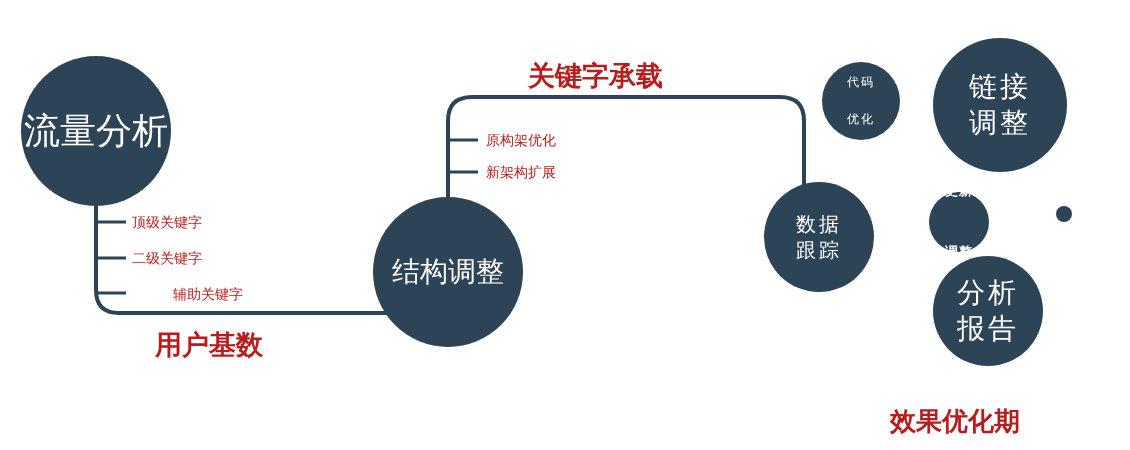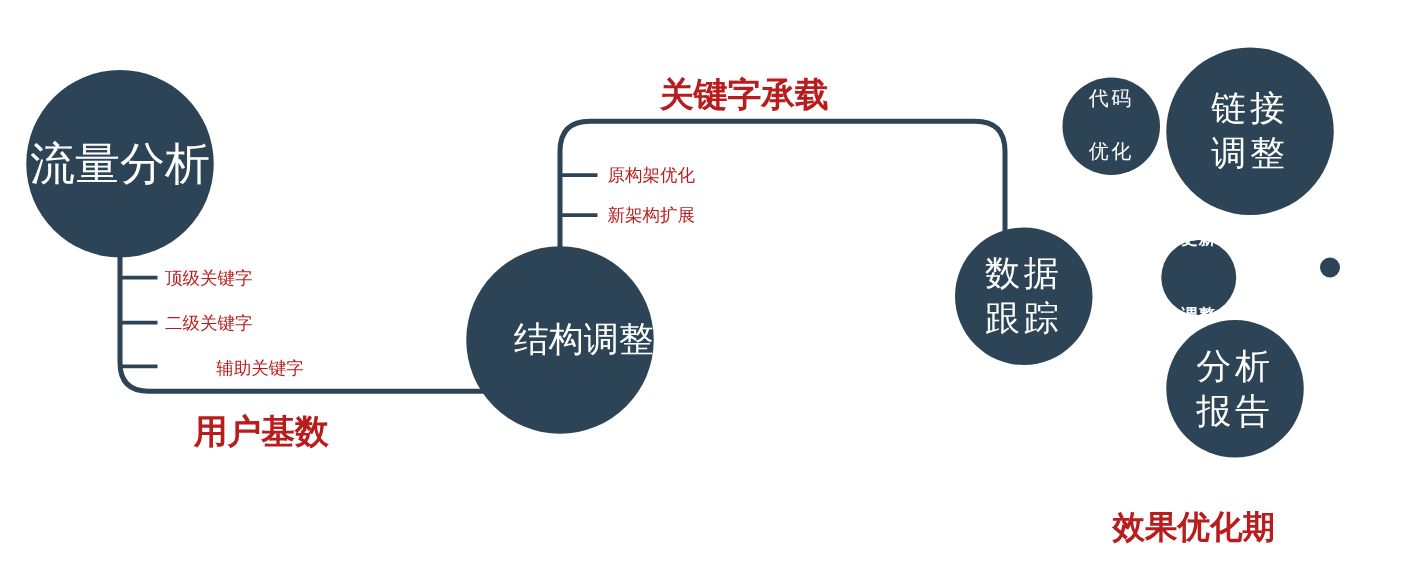--- a/index.html
+++ b/index.html
@@ -28,23 +28,23 @@
     display: flex;
     flex-direction: column;
     align-items: center;
     justify-content: center;
     text-align: center;
     line-height: 1.3;
   }
   .circle span { display: block; }
 
   .node-traffic   { left: 21px;  top: 56px;  width: 150px; height: 150px; font-size: 36px; }
-  .node-structure { left: 373px; top: 197px; width: 150px; height: 150px; font-size: 28px; align-items: flex-end; }
-  .node-tracking  { left: 764px; top: 182px; width: 110px; height: 110px; font-size: 28px; letter-spacing: 3px; text-align: right; }
-  .node-code      { left: 850px; top: 62px;  width: 78px;  height: 78px;  font-size: 16px; letter-spacing: 2px; gap: 21px; }
+  .node-structure { left: 373px; top: 197px; width: 150px; height: 150px; font-size: 28px; }
+  .node-tracking  { left: 764px; top: 182px; width: 110px; height: 110px; font-size: 20px; letter-spacing: 3px; text-align: right; }
+  .node-code      { left: 822px; top: 62px;  width: 78px;  height: 78px;  font-size: 12px; letter-spacing: 2px; gap: 21px; }
   .node-link      { left: 933px; top: 38px;  width: 134px; height: 134px; font-size: 28px; letter-spacing: 3px; }
   .node-update    { left: 929px; top: 192px; width: 60px;  height: 60px;  font-size: 13px; font-weight: bold; letter-spacing: 1px; gap: 44px; }
   .node-report    { left: 933px; top: 256px; width: 110px; height: 110px; font-size: 28px; letter-spacing: 3px; }
   .node-dot       { left: 1056px; top: 206px; width: 16px; height: 16px; }
 
   .lbl {
     position: absolute;
     color: #b91c1c;
     white-space: nowrap;
   }

